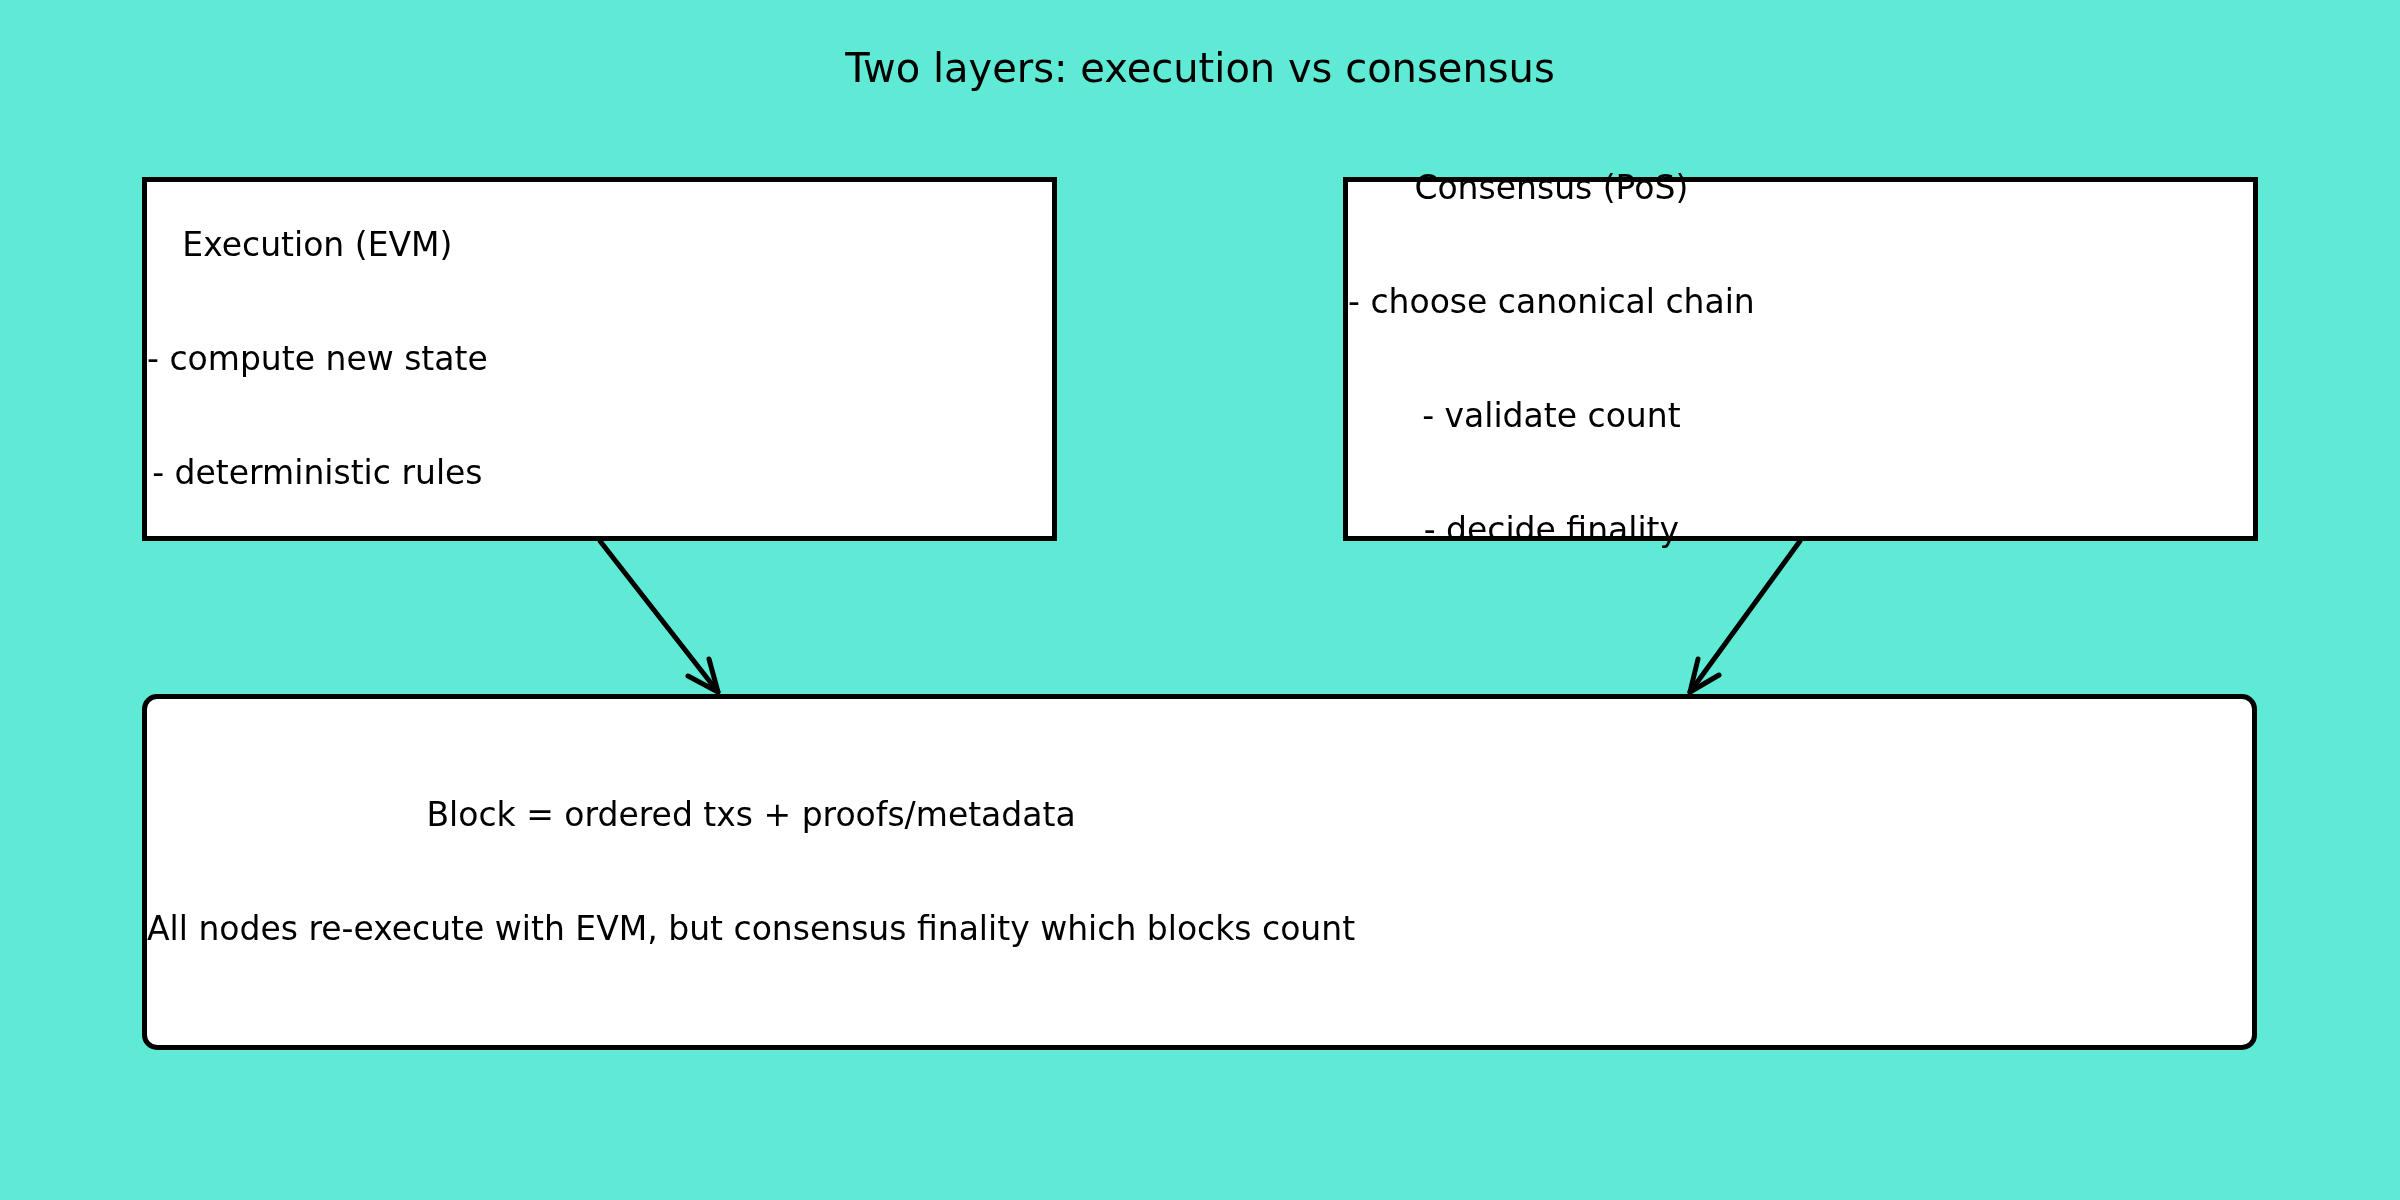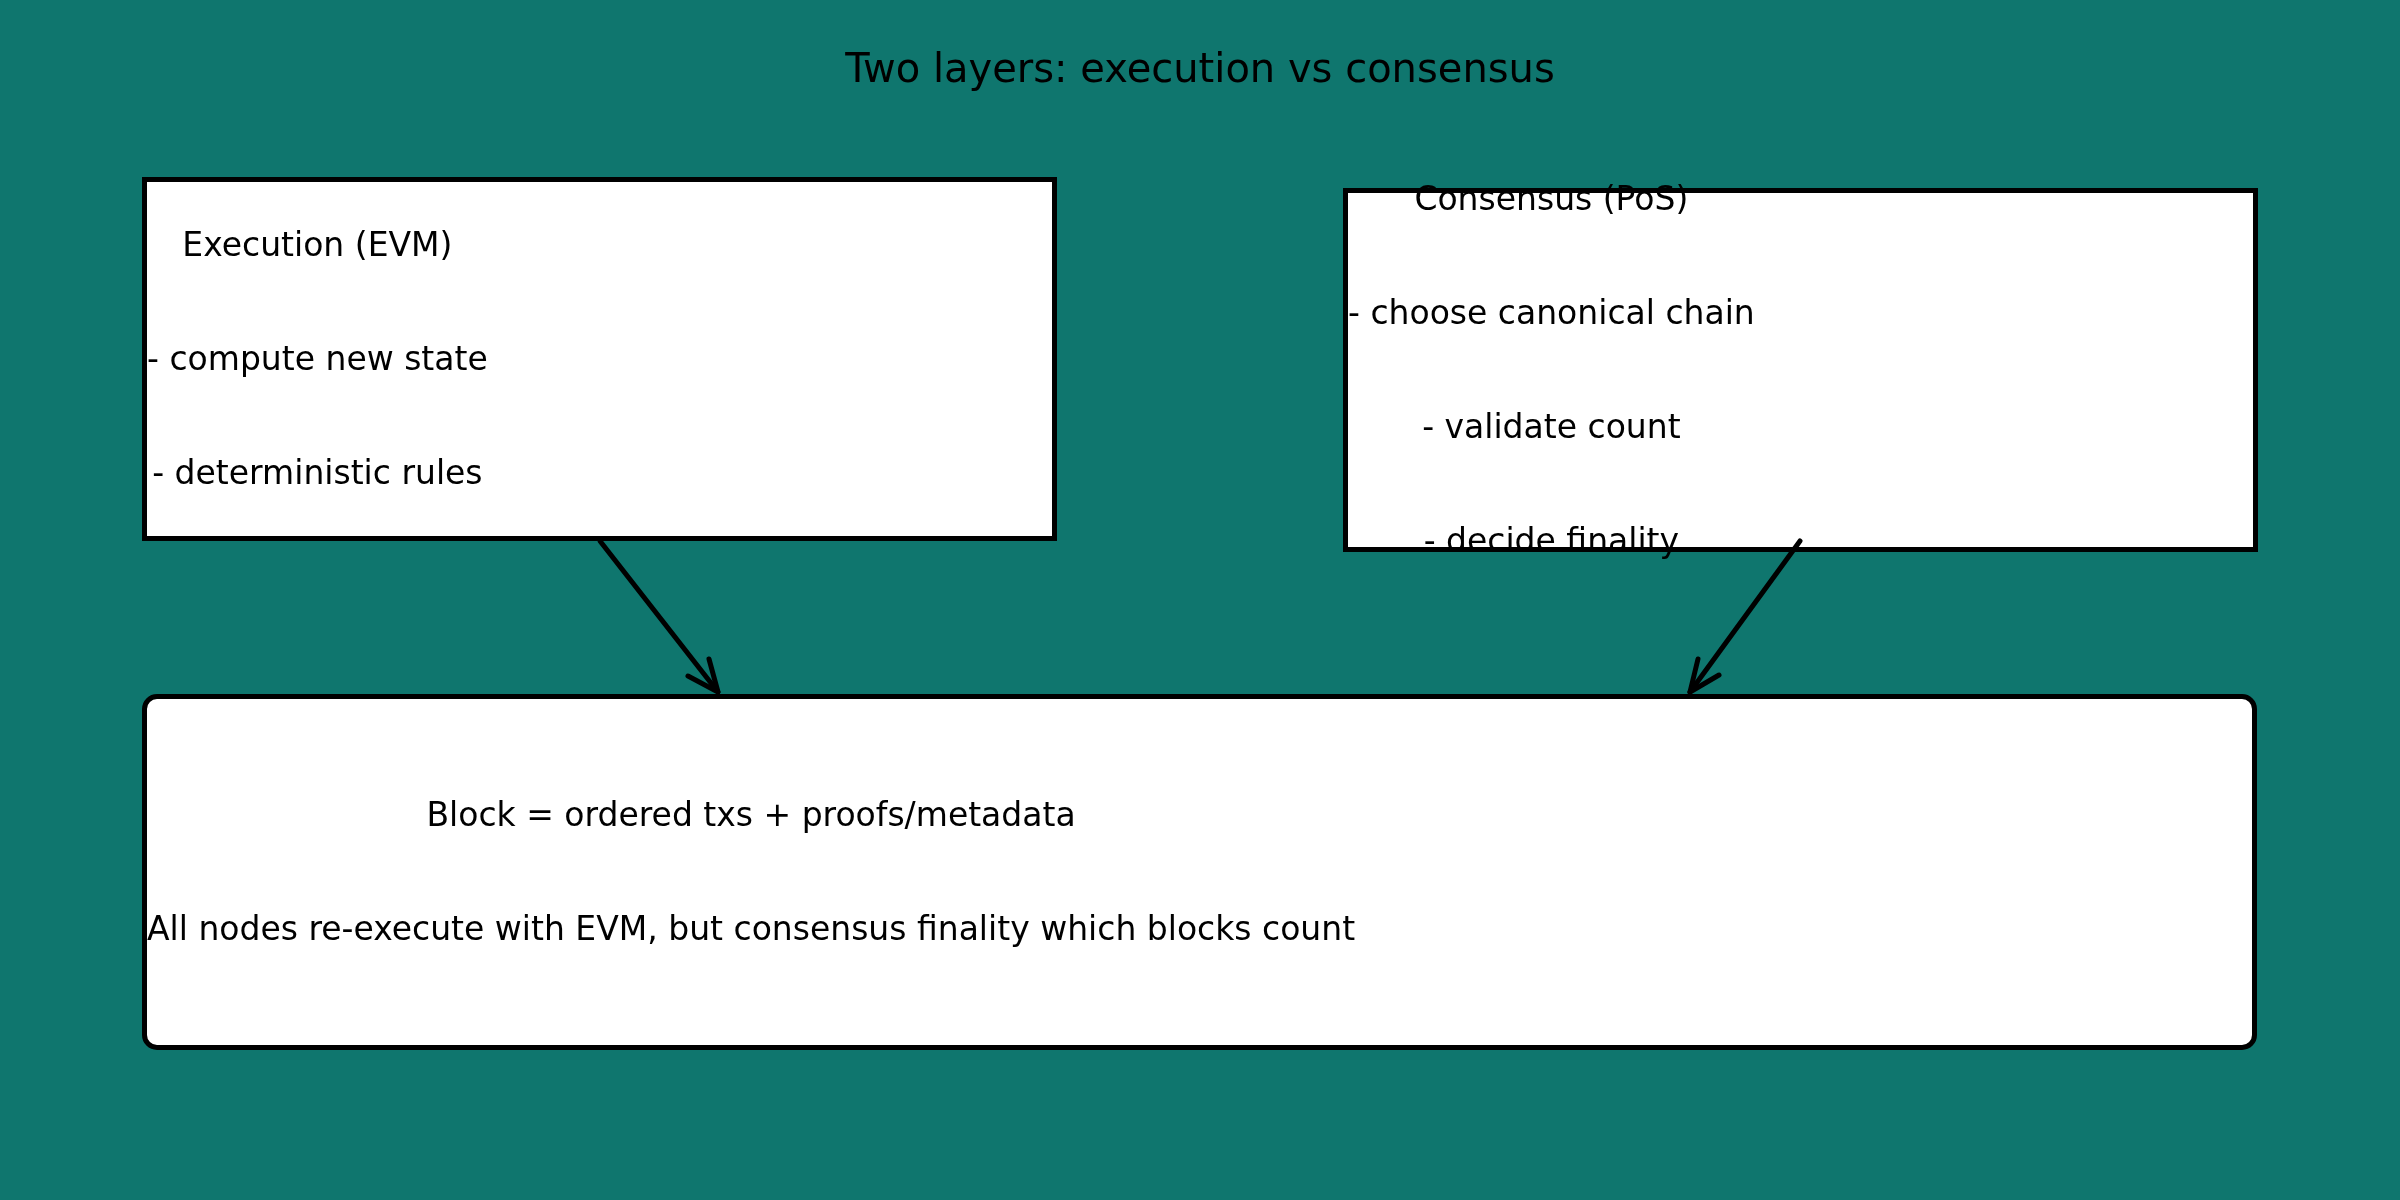--- a/index.html
+++ b/index.html
@@ -4,21 +4,21 @@
 <style>
   html, body {
     margin: 0;
     padding: 0;
     background: #ffffff;
   }
   .canvas {
     position: relative;
     width: 2400px;
     height: 1200px;
-    background: #0f766e;
+    background: #5eead4;
     color: #000000;
     font-family: "DejaVu Sans", sans-serif;
     overflow: hidden;
   }
   .diagram-title {
     position: absolute;
     left: 0;
     top: 44px;
     width: 100%;
     text-align: center;
@@ -35,21 +35,21 @@
     align-items: center;
     justify-content: flex-start;
   }
   .node-text {
     text-align: center;
     font-size: 33px;
     line-height: 38px;
     white-space: pre;
   }
   #execution-box { left: 142px; top: 177px; width: 915px; height: 364px; }
-  #consensus-box { left: 1343px; top: 177px; width: 915px; height: 364px; margin-top: 11px; }
+  #consensus-box { left: 1343px; top: 177px; width: 915px; height: 364px; }
   #block-box     { left: 142px; top: 694px; width: 2115px; height: 356px; border-radius: 15px; }
   .arrow-layer {
     position: absolute;
     left: 0;
     top: 0;
     width: 2400px;
     height: 1200px;
     pointer-events: none;
   }
 </style>

